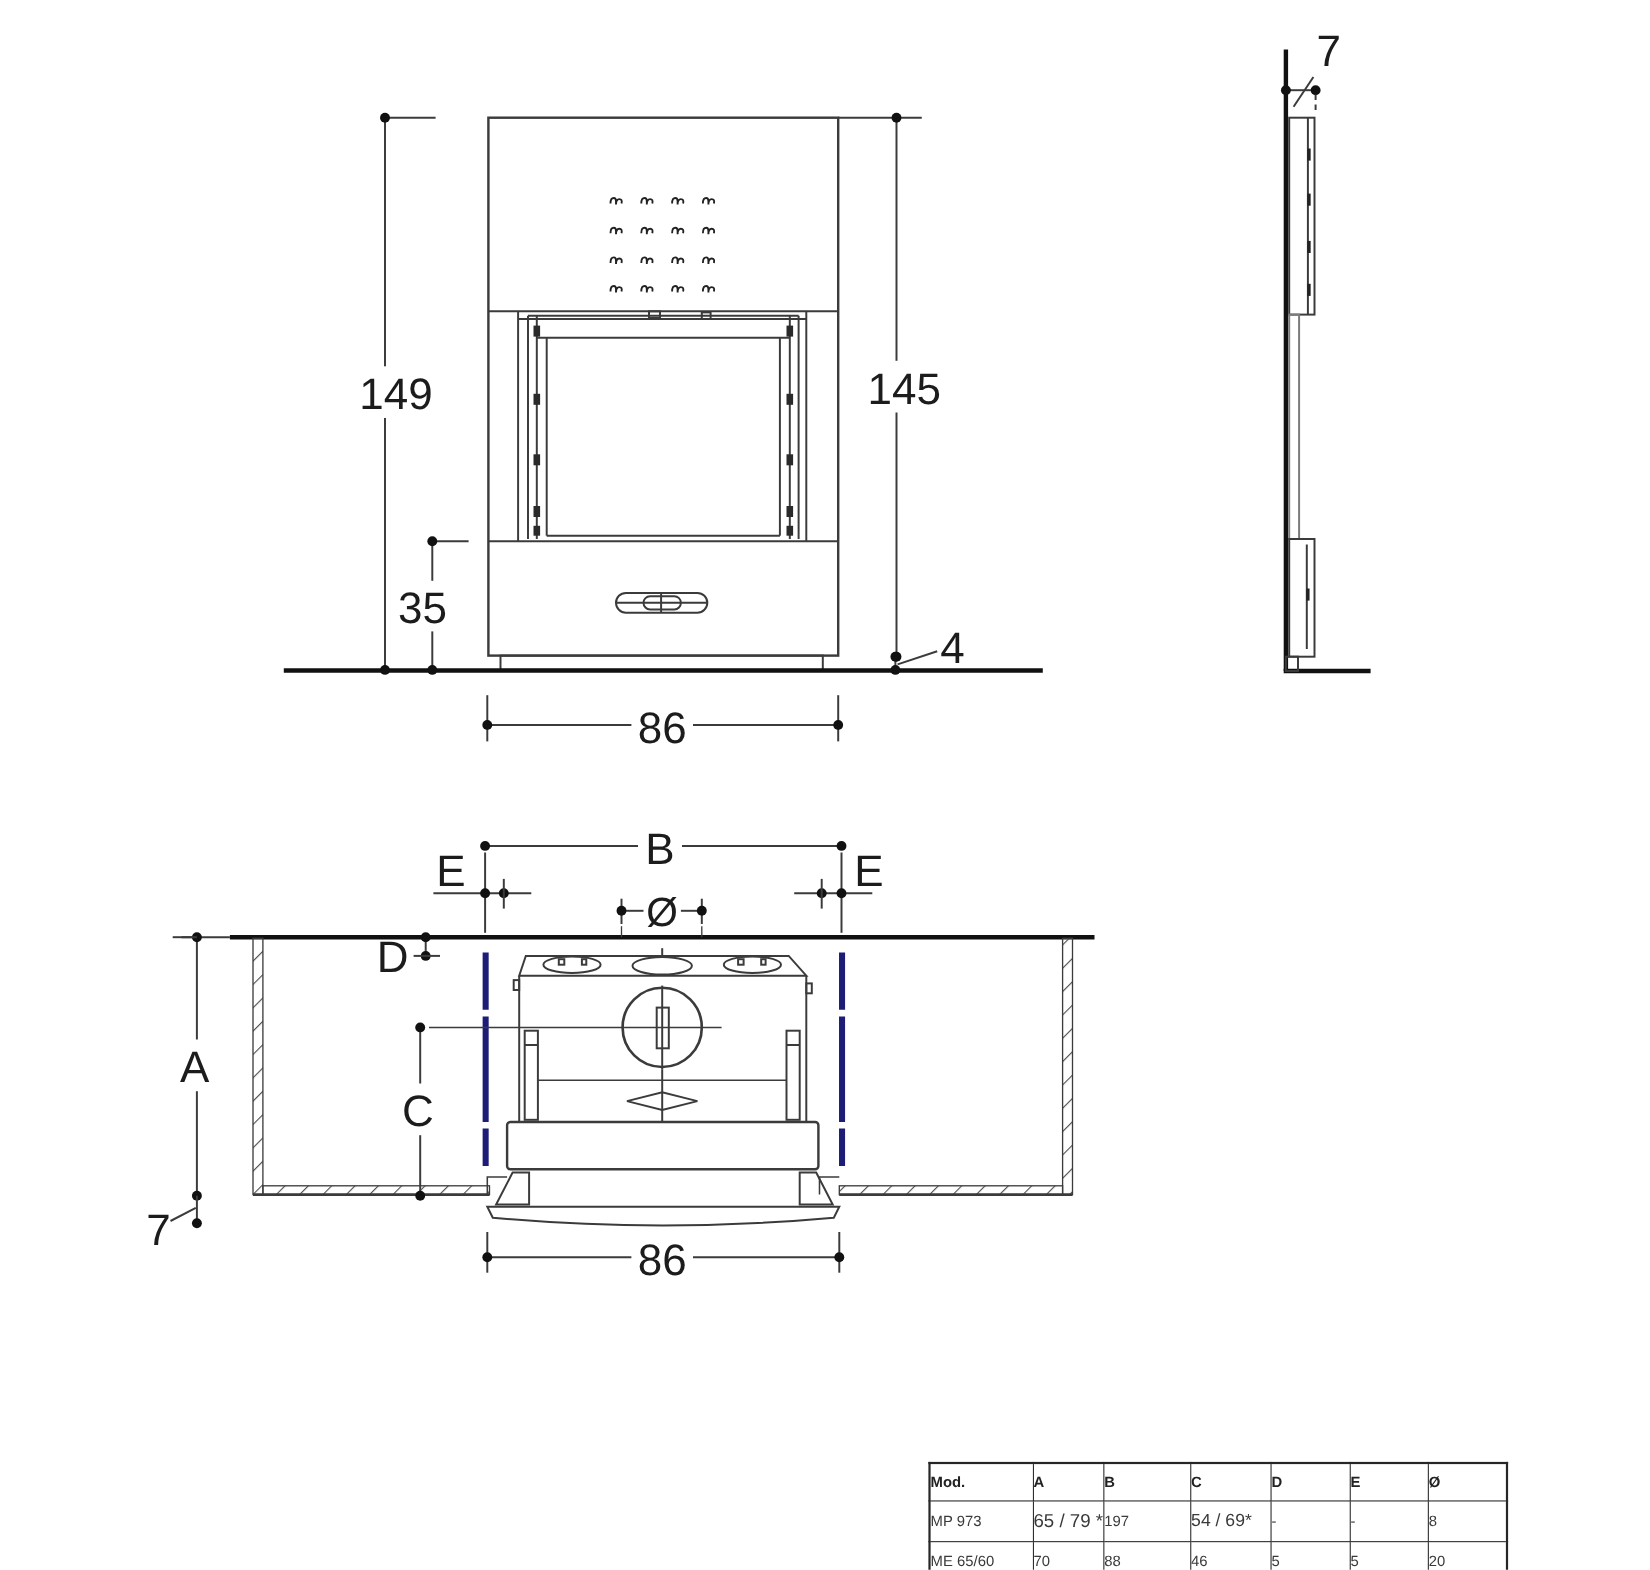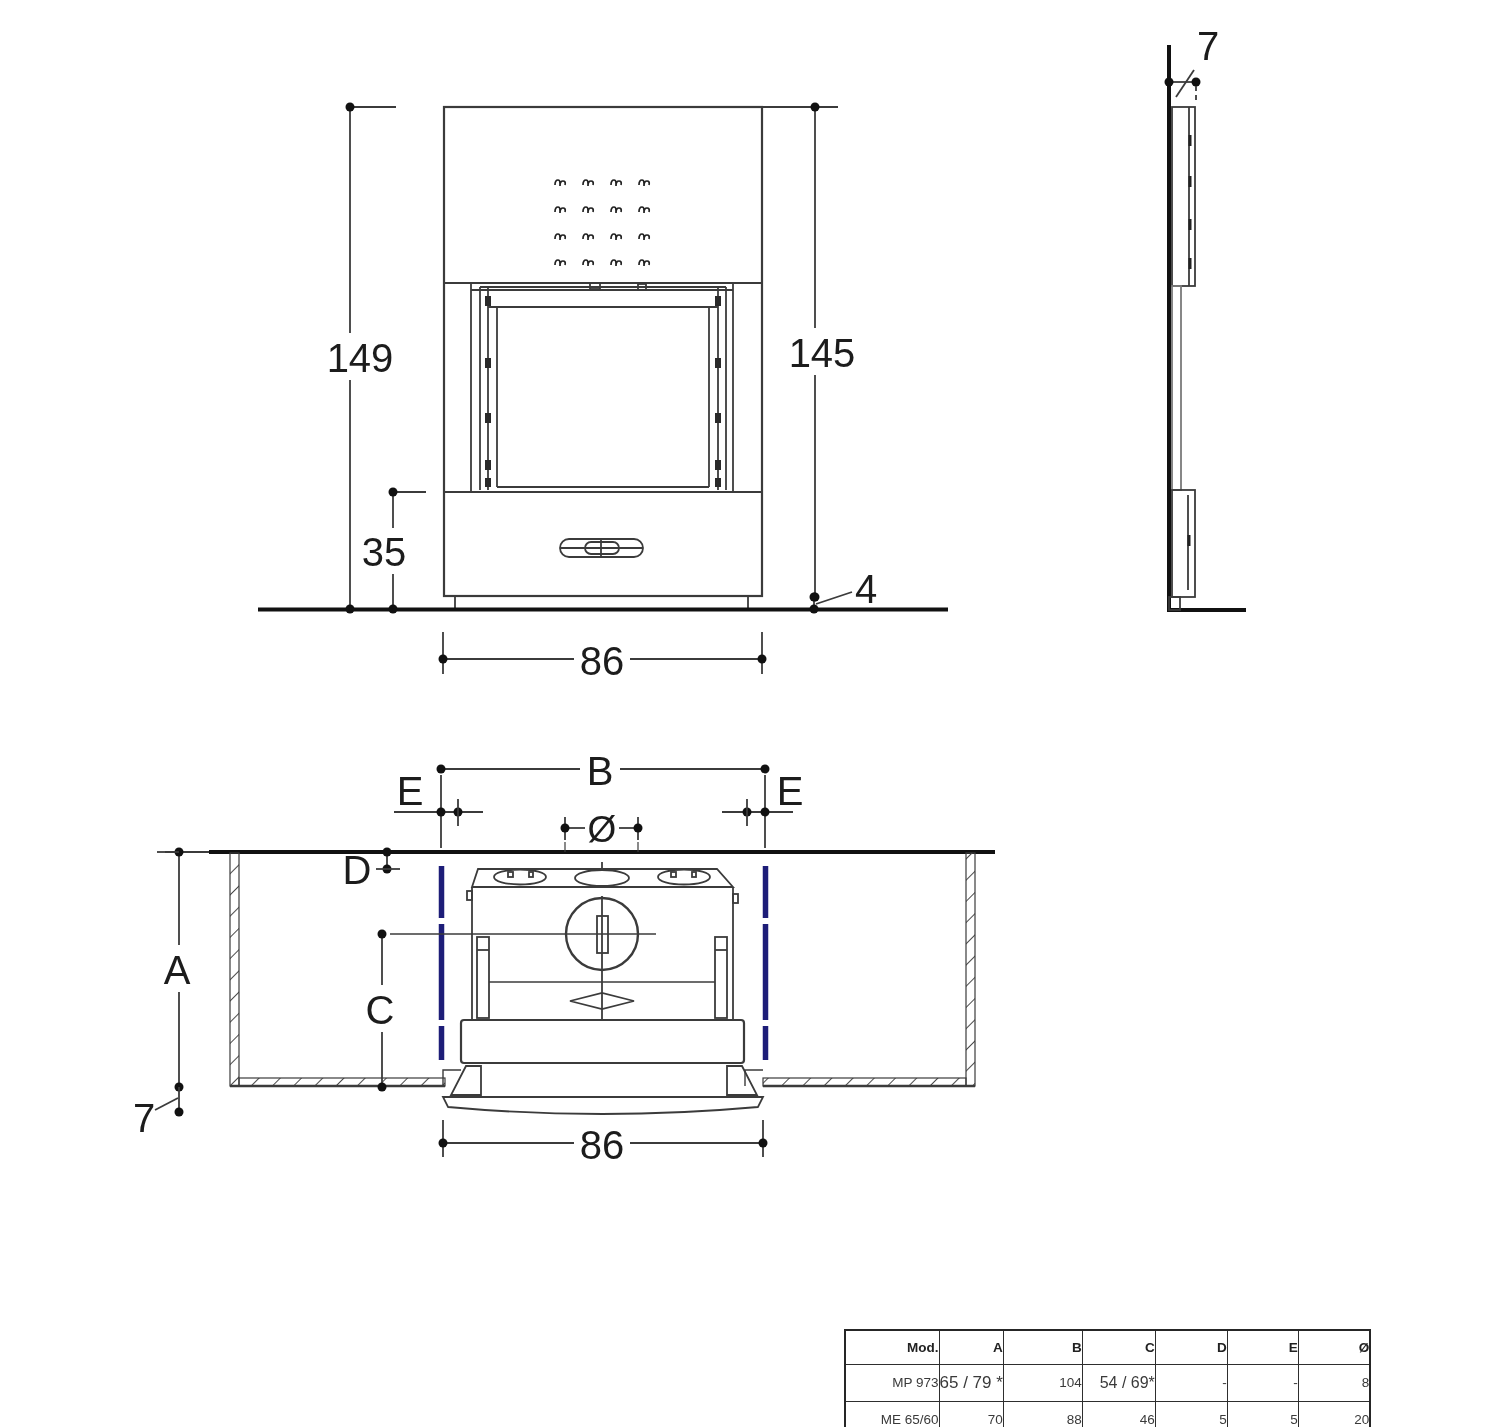--- a/index.html
+++ b/index.html
@@ -16,21 +16,21 @@
   svg text.dia{font-size:37px;}
   .drawing{position:absolute;left:0;top:0;}
   .spec-table{
     position:absolute;left:844px;top:1329px;
     border-collapse:collapse;
     background:#fff;
     table-layout:fixed;
   }
   .spec-table th,.spec-table td{
     border:1.6px solid #2e2e2e;
-    text-align:right;vertical-align:middle;
+    text-align:left;vertical-align:middle;
     font-size:13.5px;color:#3a3a3a;
     padding:0;
     overflow:hidden;white-space:nowrap;
   }
   .spec-table{border:2.5px solid #262626;}
   .spec-table th{font-weight:bold;color:#222;}
   .spec-table .hdr-row{height:34px;}
   .spec-table .row-1{height:37px;margin-top:40px;}
   .spec-table .row-2{height:38px;}
 </style>
@@ -339,21 +339,21 @@
     <th>A</th>
     <th>B</th>
     <th>C</th>
     <th>D</th>
     <th>E</th>
     <th>Ø</th>
   </tr>
   <tr class="row-1">
     <td>MP 973</td>
     <td style="font-size:17px">65 / 79 *</td>
-    <td>104</td>
+    <td>197</td>
     <td style="font-size:16px">54 / 69*</td>
     <td>-</td>
     <td>-</td>
     <td>8</td>
   </tr>
   <tr class="row-2">
     <td>ME 65/60</td>
     <td>70</td>
     <td>88</td>
     <td>46</td>

